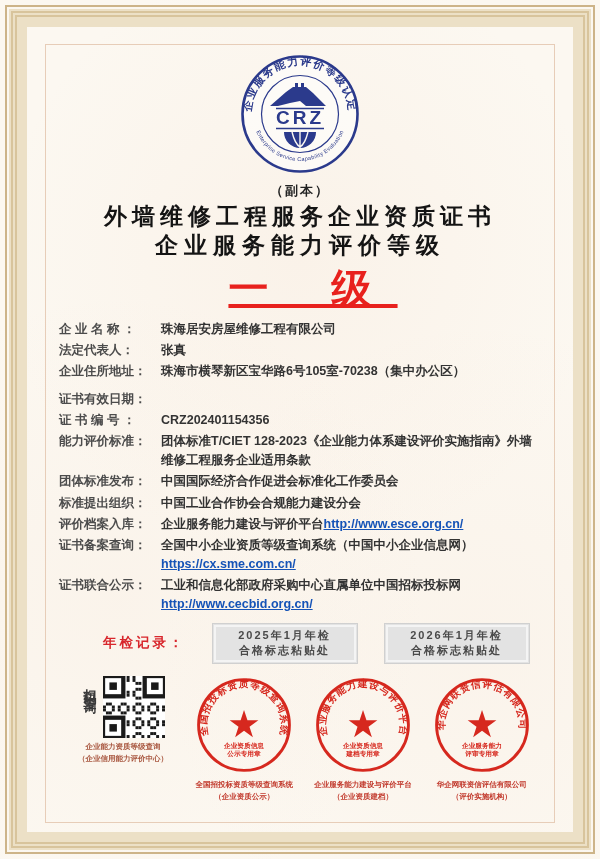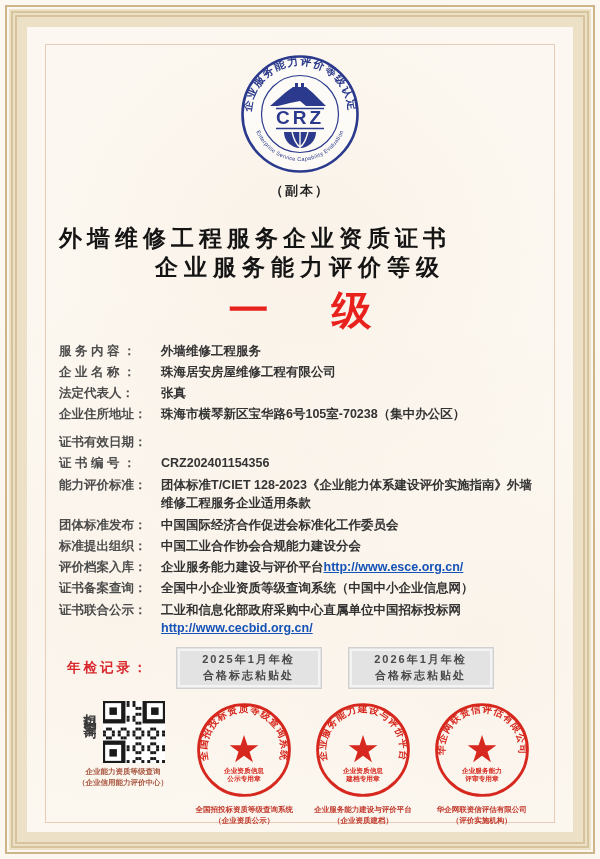--- a/index.html
+++ b/index.html
@@ -21,33 +21,33 @@
   .frame-ornament::before{
     content:""; position:absolute; inset:-16px;
     border:6px double #d8c49c;
   }
   .frame-inner { position:absolute; left:45px; right:45px; top:44px; bottom:36px; border:1px solid #e7cdb8; }
 
   .content { position:absolute; left:45px; right:45px; top:44px; bottom:36px; padding:6px 14px 0 14px; }
 
   .logo-wrap { text-align:center; margin-top:4px; }
   .copy-label { text-align:center; font-size:13px; letter-spacing:2px; color:#222; font-weight:bold; margin-top:4px; }
-  .title { text-align:left; font-size:23px; font-weight:bold; color:#141414; letter-spacing:5px; margin-top:24px; line-height:1.25; }
+  .title { text-align:center; font-size:23px; font-weight:bold; color:#141414; letter-spacing:5px; margin-top:2px; line-height:1.25; }
   .title2 { text-align:center; font-size:23px; font-weight:bold; color:#141414; letter-spacing:6px; line-height:1.25; }
-  .grade { text-align:center; font-size:40px; font-weight:bold; color:#e8211d; letter-spacing:26px; text-indent:26px; margin-top:6px; line-height:1.1; }
+  .grade { text-align:center; font-size:40px; font-weight:bold; color:#e8211d; letter-spacing:26px; text-indent:26px; margin-top:6px; line-height:1.1;text-decoration:underline; }
 
   .fields { margin-top:10px; }
   .frow { display:flex; font-size:12.5px; line-height:1.5; margin-top:2.5px; }
   .frow.gap { margin-top:9px; }
   .flabel { flex:0 0 102px; color:#4c4c4c; font-weight:bold; white-space:nowrap; }
   .fvalue { flex:1; color:#333; font-weight:bold; }
   .flink { color:#1553b7; font-weight:bold; text-decoration:underline; }
   .flink.block { display:block; }
 
-  .annual-row { display:flex; align-items:center; margin-top:9px; }
+  .annual-row { display:flex; align-items:center; margin-top:9px;margin-left:36px; }
   .annual-label { color:#d8262c; font-weight:bold; font-size:13.5px; letter-spacing:3px; margin-left:8px; }
   .annual-box {
     margin-left:26px; width:146px; padding:4px 12px; text-align:center;
     background:#e3e3e3; border:1px solid #d0d0d0; outline:2px solid #f4f4f4; outline-offset:-4px;
     color:#4a4a4a; font-weight:bold; font-size:11px; letter-spacing:2px; line-height:1.45;
   }
 
   .bottom-row { display:flex; align-items:flex-start; margin-top:12px; }
   .qr-block { width:142px; margin-left:2px; }
   .qr-inner { display:flex; align-items:flex-start; justify-content:center; }
@@ -97,24 +97,20 @@
 
     <div class="copy-label">（副本）</div>
 
     <div class="title">外墙维修工程服务企业资质证书</div>
     <div class="title2">企业服务能力评价等级</div>
 
     <div class="grade">一 级</div>
 
     <div class="fields">
       <div class="frow">
-        <span class="flabel">服 务 内 容 ：</span>
-        <span class="fvalue">外墙维修工程服务</span>
-      </div>
-      <div class="frow">
         <span class="flabel">企 业 名 称 ：</span>
         <span class="fvalue">珠海居安房屋维修工程有限公司</span>
       </div>
       <div class="frow">
         <span class="flabel">法定代表人：</span>
         <span class="fvalue">张真</span>
       </div>
       <div class="frow">
         <span class="flabel">企业住所地址：</span>
         <span class="fvalue">珠海市横琴新区宝华路6号105室-70238（集中办公区）</span>
@@ -143,20 +139,21 @@
       <div class="frow">
         <span class="flabel">评价档案入库：</span>
         <span class="fvalue">
           <span>企业服务能力建设与评价平台</span><a class="flink" href="#">http://www.esce.org.cn/</a>
         </span>
       </div>
       <div class="frow">
         <span class="flabel">证书备案查询：</span>
         <span class="fvalue">
           <span>全国中小企业资质等级查询系统（中国中小企业信息网）</span>
+          <a class="flink block" href="#">https://cx.sme.com.cn/</a>
         </span>
       </div>
       <div class="frow">
         <span class="flabel">证书联合公示：</span>
         <span class="fvalue">
           <span>工业和信息化部政府采购中心直属单位中国招标投标网</span>
           <a class="flink block" href="#">http://www.cecbid.org.cn/</a>
         </span>
       </div>
     </div>

